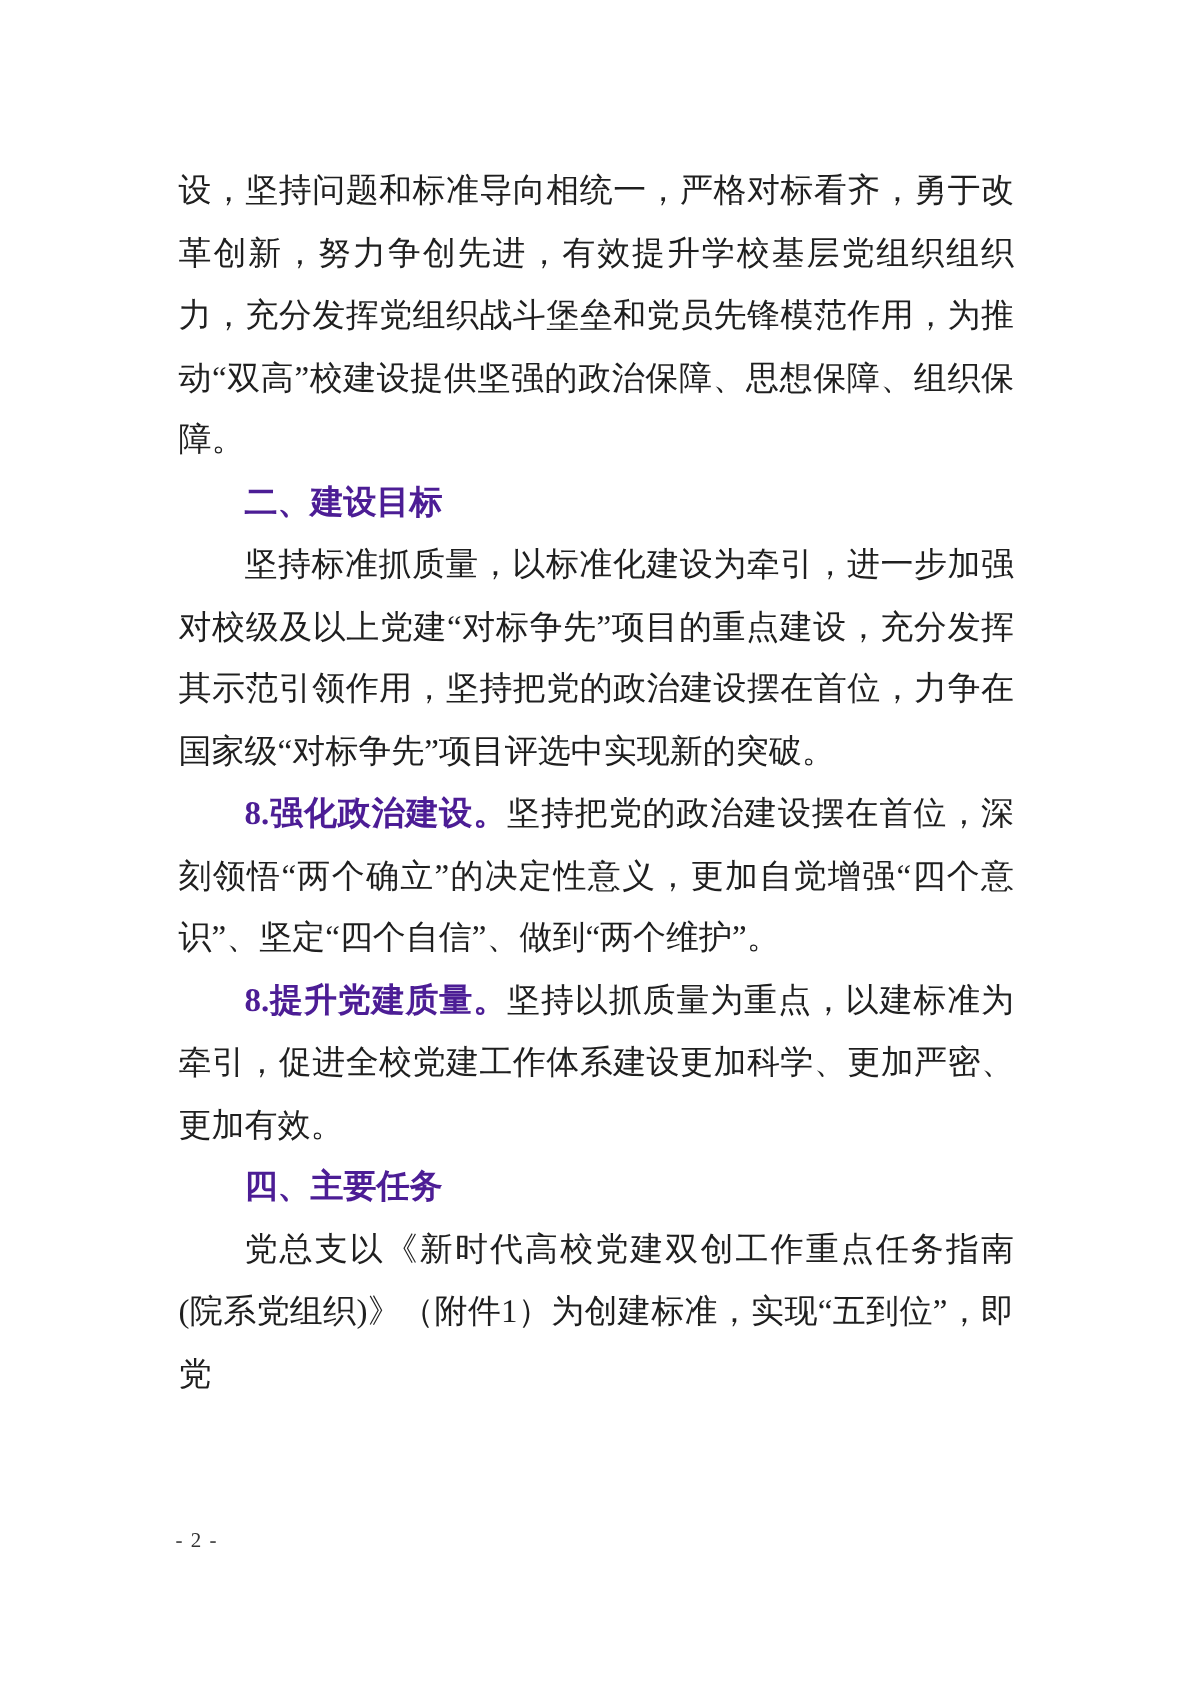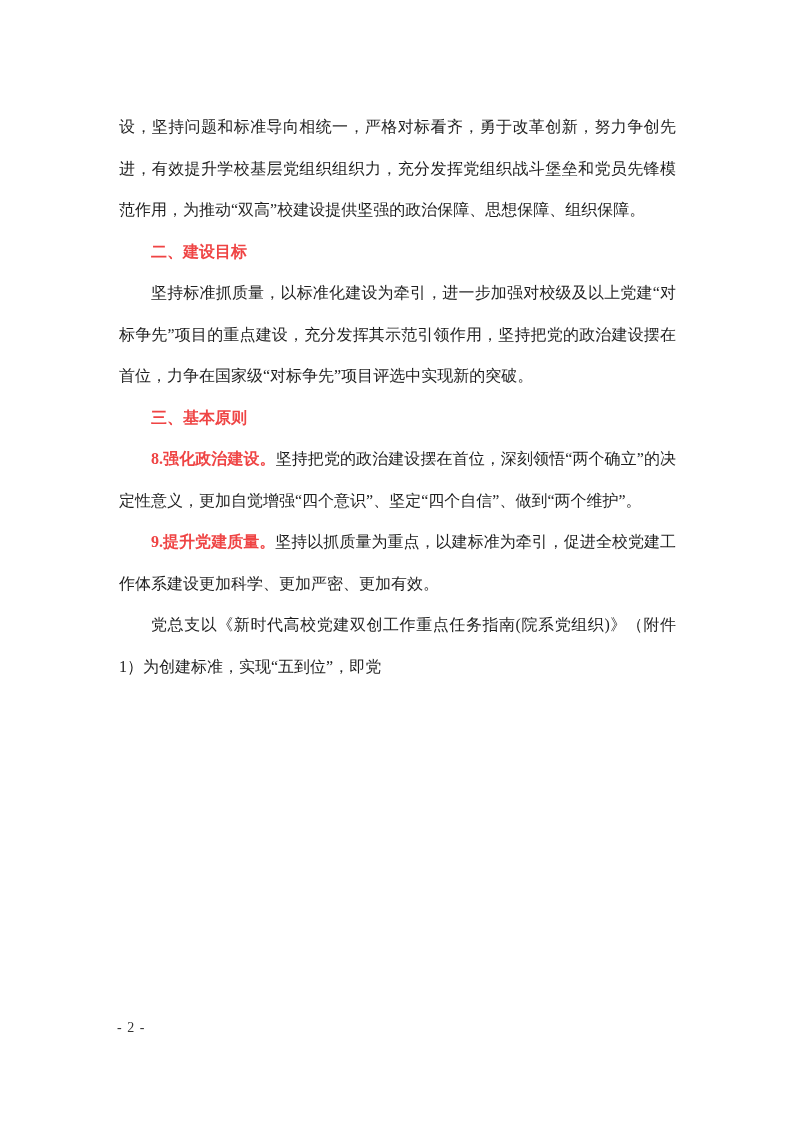--- a/index.html
+++ b/index.html
@@ -16,21 +16,21 @@
   }
   .content {
     position: absolute;
     left: 119px;
     top: 106px;
     width: 557px;
   }
   .block {
     margin: 0;
     padding: 0;
-    font-size: 16px;
+    font-size: 22px;
     line-height: 41.5px;
     text-align: justify;
     text-justify: inter-ideograph;
     font-family: "Liberation Serif", "DejaVu Serif", serif;
     color: #1f1f1f;
     font-weight: 400;
   }
   .block.indent, .block.heading, .block.subheading {
     text-indent: 2em;
   }
@@ -38,39 +38,39 @@
     font-family: "Liberation Sans", "DejaVu Sans", sans-serif;
     font-weight: 700;
     color: #111111;
   }
   .block.subheading {
     font-weight: 700;
     color: #111111;
   }
   .seg.bold {
     font-weight: 700;
-    color: #ef4444;
+    color: #4c1d95;
   }
   .page-footer {
     position: absolute;
     left: 117px;
     top: 1020px;
     font-size: 14px;
     letter-spacing: 1px;
     font-family: "Liberation Serif", "DejaVu Serif", serif;
     color: #333333;
   }
 </style>
 </head>
 <body>
 
 <div class="page">
   <div class="content">
       <p class="block body"><span class="seg">设，坚持问题和标准导向相统一，严格对标看齐，勇于改革创新，努力争创先进，有效提升学校基层党组织组织力，充分发挥党组织战斗堡垒和党员先锋模范作用，为推动“双高”校建设提供坚强的政治保障、思想保障、组织保障。</span></p>
       <h2 class="block heading indent"><span class="seg bold">二、建设目标</span></h2>
       <p class="block body indent"><span class="seg">坚持标准抓质量，以标准化建设为牵引，进一步加强对校级及以上党建“对标争先”项目的重点建设，充分发挥其示范引领作用，坚持把党的政治建设摆在首位，力争在国家级“对标争先”项目评选中实现新的突破。</span></p>
-      <h2 class="block heading indent"><span class="seg bold">三、基本原则</span></h2>
       <p class="block body indent"><span class="seg bold">8.强化政治建设。</span><span class="seg">坚持把党的政治建设摆在首位，深刻领悟“两个确立”的决定性意义，更加自觉增强“四个意识”、坚定“四个自信”、做到“两个维护”。</span></p>
-      <p class="block body indent"><span class="seg bold">9.提升党建质量。</span><span class="seg">坚持以抓质量为重点，以建标准为牵引，促进全校党建工作体系建设更加科学、更加严密、更加有效。</span></p>
+      <p class="block body indent"><span class="seg bold">8.提升党建质量。</span><span class="seg">坚持以抓质量为重点，以建标准为牵引，促进全校党建工作体系建设更加科学、更加严密、更加有效。</span></p>
+      <h2 class="block heading indent"><span class="seg bold">四、主要任务</span></h2>
       <p class="block body indent"><span class="seg">党总支以《新时代高校党建双创工作重点任务指南(院系党组织)》（附件1）为创建标准，实现“五到位”，即党</span></p>
     </div>
   <div class="page-footer">- 2 -</div>
 </div>
 
 </body></html>

